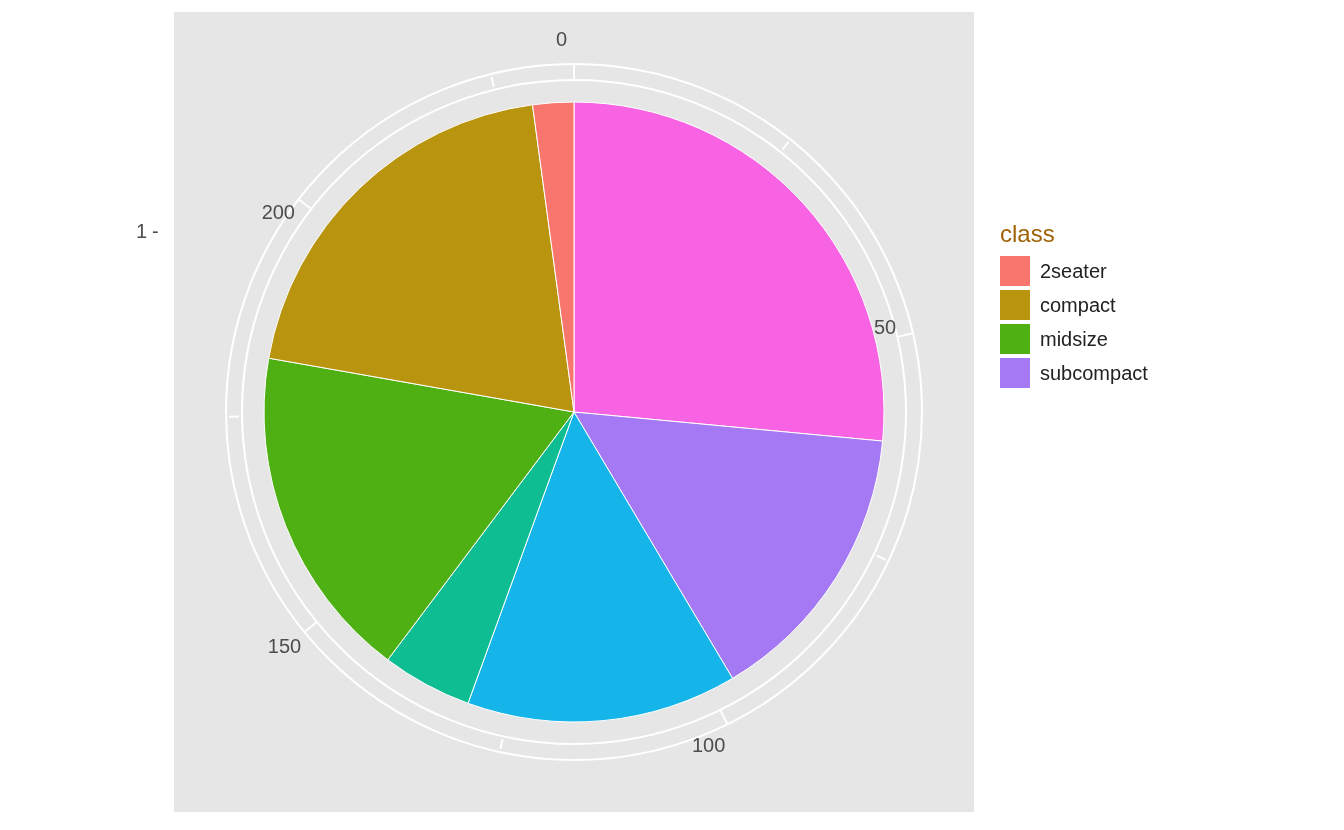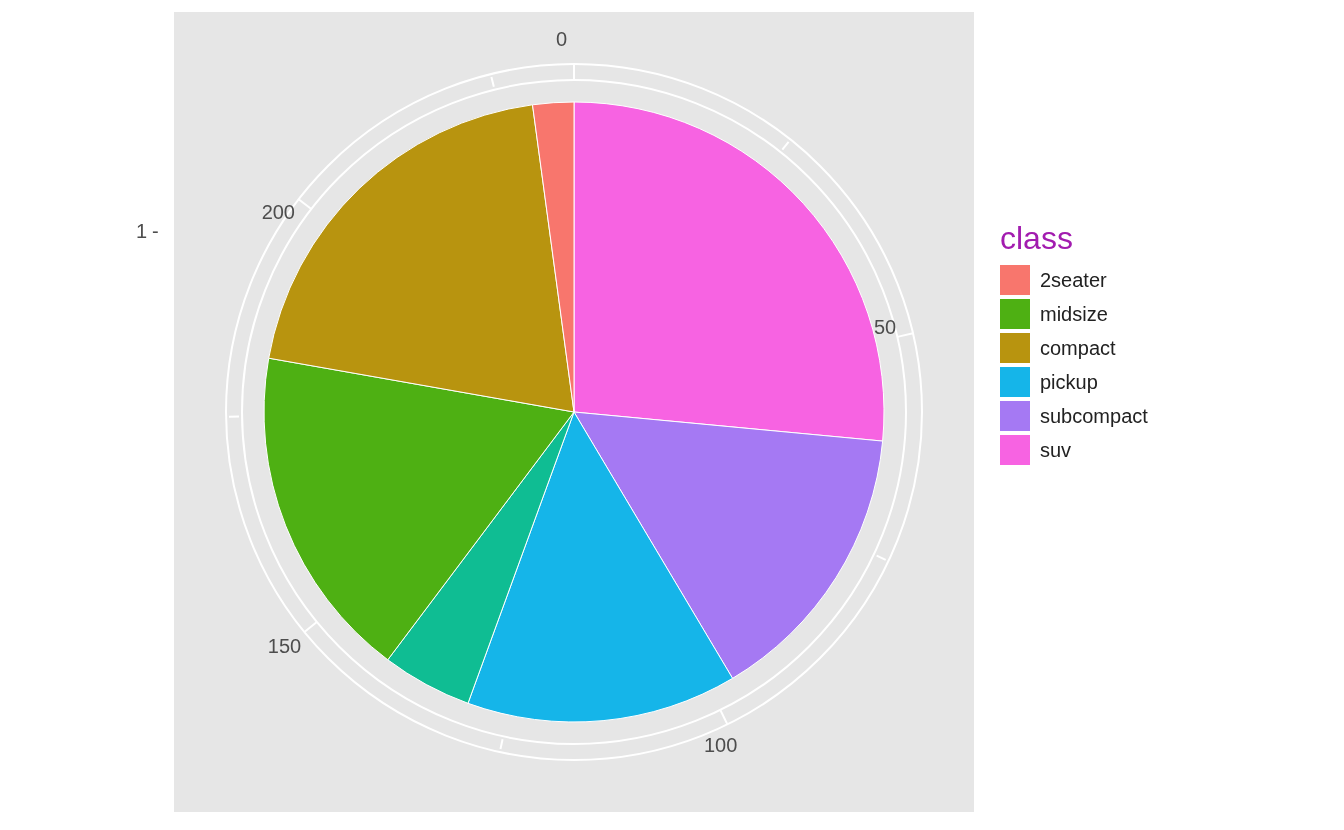--- a/index.html
+++ b/index.html
@@ -40,22 +40,22 @@
     color: #4d4d4d;
     white-space: nowrap;
   }
   .legend {
     position: absolute;
     left: 1000px;
     top: 220px;
     width: 260px;
   }
   .legend-title {
-    font-size: 32px;
-    color: #a21caf;
+    font-size: 24px;
+    color: #a16207;
     margin-bottom: 8px;
   }
   .legend-items {
     display: flex;
     flex-direction: column;
     gap: 4px;
   }
   .legend-item {
     display: flex;
     align-items: center;
@@ -98,49 +98,41 @@
         <line x1="137.28653181287217" y1="197.00829171345208" x2="124.62564177975759" y2="187.2255587839799" stroke="#ffffff" stroke-width="2"></line>
         <line x1="608.3663641909659" y1="137.68633609009657" x2="614.5862556593529" y2="129.85607746592035" stroke="#ffffff" stroke-width="2"></line>
         <line x1="702.655895594478" y1="543.6120080700232" x2="711.6903999405818" y2="547.8989336840538" stroke="#ffffff" stroke-width="2"></line>
         <line x1="328.59087784239574" y1="727.3006832756087" x2="326.4592622556016" y2="737.0708529256269" stroke="#ffffff" stroke-width="2"></line>
         <line x1="65.03019091799848" y1="404.49744411498824" x2="55.03109213943122" y2="404.6316961781222" stroke="#ffffff" stroke-width="2"></line>
         <line x1="319.82925246366847" y1="74.73449116227249" x2="317.43609582079284" y2="65.02507298801197" stroke="#ffffff" stroke-width="2"></line>
       </svg>
     <div id="angular-ticks-layer">
         <div class="angular-tick" style="left: 382px; top: 16px;">0</div>
         <div class="angular-tick" style="left: 700px; top: 303.832px;">50</div>
-        <div class="angular-tick" style="left: 530px; top: 721.912px;">100</div>
+        <div class="angular-tick" style="left: 518px; top: 721.912px;">100</div>
         <div class="angular-tick" style="left: 93.847px; top: 623.27px; text-align: right;">150</div>
         <div class="angular-tick" style="left: 87.6343px; top: 160.551px; margin-top: 28px;">200</div>
       </div>
   </div>
 
   <div class="legend">
     <div class="legend-title">class</div>
     <div class="legend-items" id="legend-items">
         <div class="legend-item">
           <div class="legend-swatch" style="background: rgb(248, 118, 109);"></div>
           <div class="legend-label">2seater</div>
         </div>
         <div class="legend-item">
+          <div class="legend-swatch" style="background: rgb(184, 148, 15);"></div>
+          <div class="legend-label">compact</div>
+        </div>
+        <div class="legend-item">
           <div class="legend-swatch" style="background: rgb(78, 176, 19);"></div>
           <div class="legend-label">midsize</div>
         </div>
         <div class="legend-item">
-          <div class="legend-swatch" style="background: rgb(184, 148, 15);"></div>
-          <div class="legend-label">compact</div>
-        </div>
-        <div class="legend-item">
-          <div class="legend-swatch" style="background: rgb(21, 181, 233);"></div>
-          <div class="legend-label">pickup</div>
-        </div>
-        <div class="legend-item">
           <div class="legend-swatch" style="background: rgb(165, 121, 243);"></div>
           <div class="legend-label">subcompact</div>
-        </div>
-        <div class="legend-item">
-          <div class="legend-swatch" style="background: rgb(247, 99, 226);"></div>
-          <div class="legend-label">suv</div>
         </div>
       </div>
   </div>
 
 </div>
 
 </body></html>

